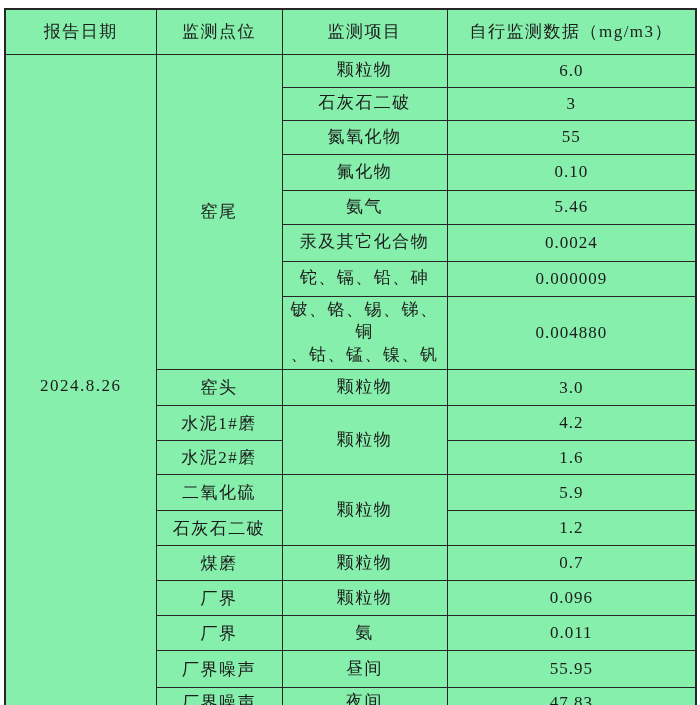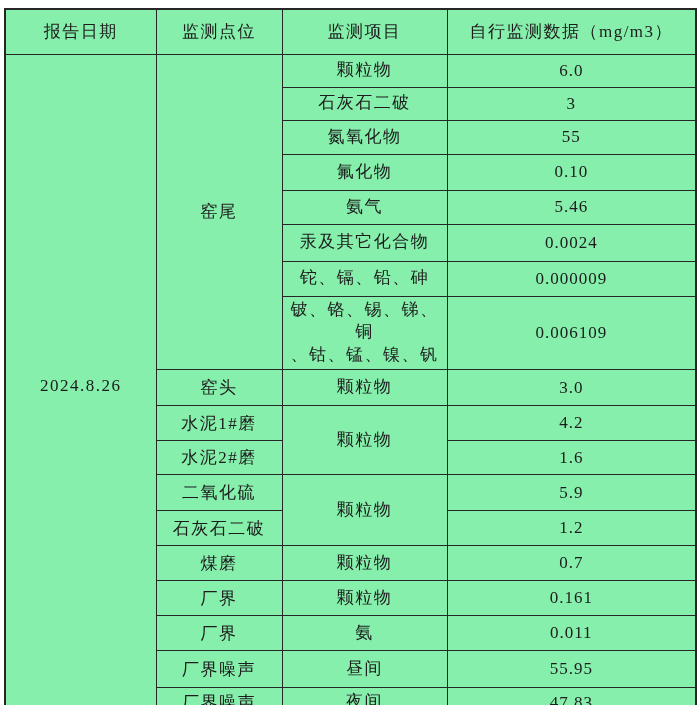--- a/index.html
+++ b/index.html
@@ -91,21 +91,21 @@
         <td class="item-cell">汞及其它化合物</td>
         <td class="value-cell">0.0024</td>
       </tr>
       <tr class="h35">
         <td class="item-cell">铊、镉、铅、砷</td>
         <td class="value-cell">0.000009</td>
       </tr>
       <tr class="h57">
         <td class="item-cell">铍、铬、锡、锑、铜
 、钴、锰、镍、钒</td>
-        <td class="value-cell">0.006109</td>
+        <td class="value-cell">0.004880</td>
       </tr>
 
       <tr class="h36">
         <td>窑头</td>
         <td class="item-cell">颗粒物</td>
         <td class="value-cell">3.0</td>
       </tr>
 
       <tr class="h35">
         <td>水泥1#磨</td>
@@ -128,21 +128,21 @@
       </tr>
 
       <tr class="h35">
         <td>煤磨</td>
         <td class="item-cell">颗粒物</td>
         <td class="value-cell">0.7</td>
       </tr>
       <tr class="h35">
         <td>厂界</td>
         <td class="item-cell">颗粒物</td>
-        <td class="value-cell">0.161</td>
+        <td class="value-cell">0.096</td>
       </tr>
       <tr class="h35">
         <td>厂界</td>
         <td class="item-cell">氨</td>
         <td class="value-cell">0.011</td>
       </tr>
       <tr class="h37">
         <td>厂界噪声</td>
         <td class="item-cell">昼间</td>
         <td class="value-cell">55.95</td>

